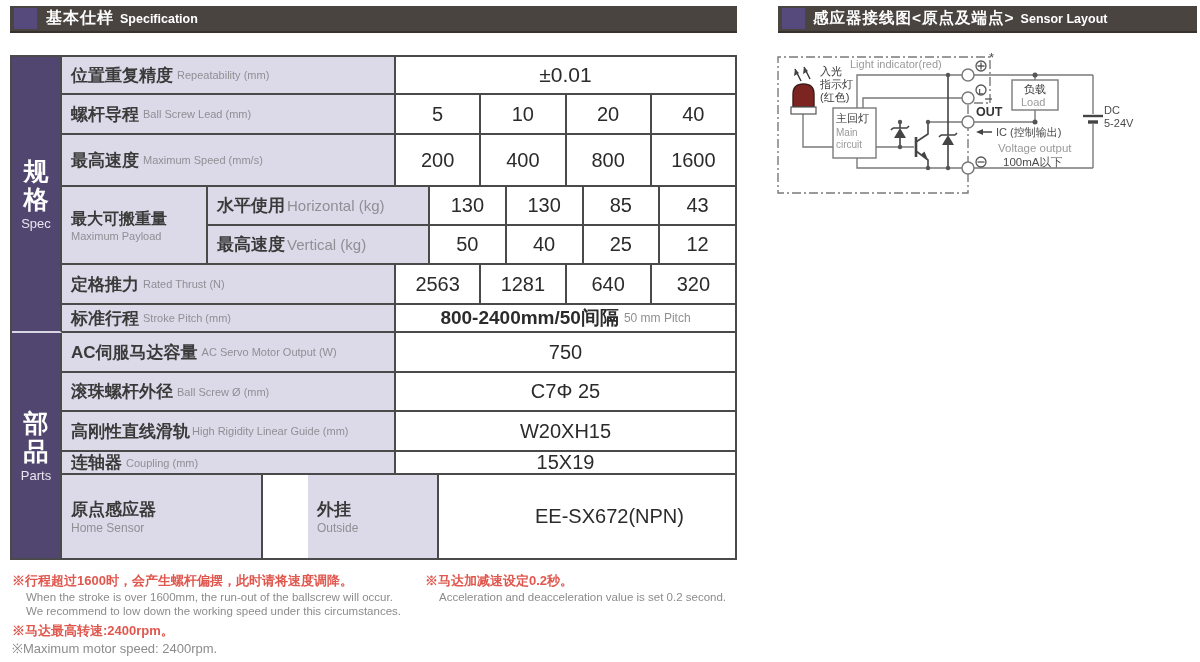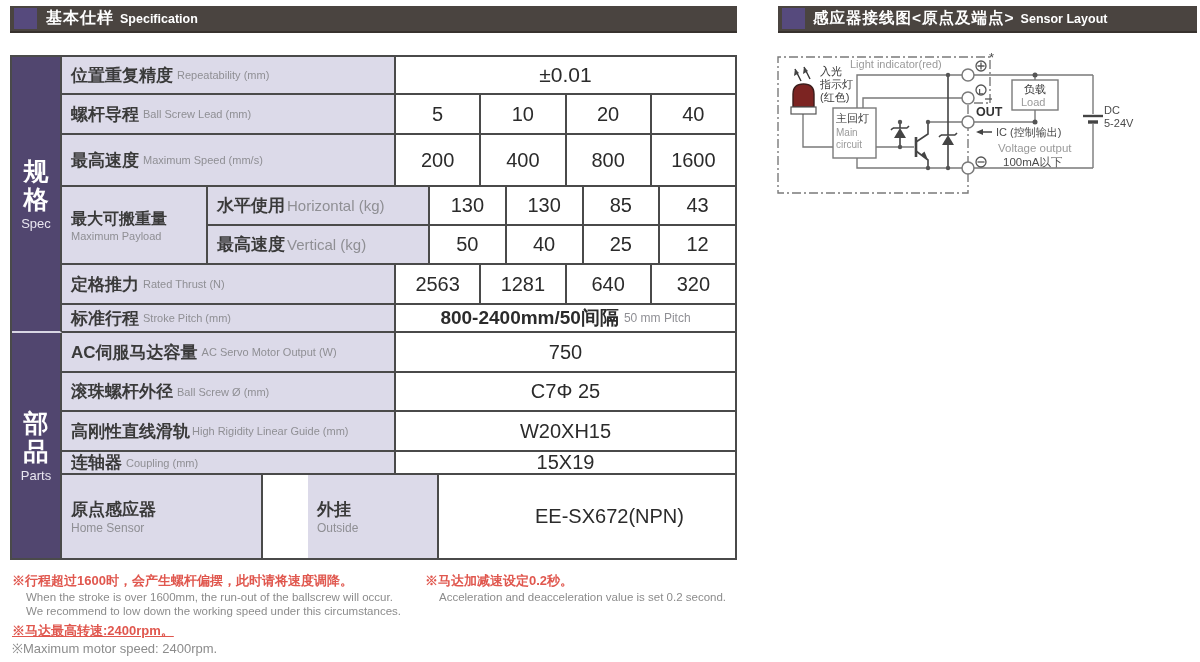--- a/index.html
+++ b/index.html
@@ -352,19 +352,19 @@
   <g>
     <circle cx="211" cy="112" r="5" fill="none" stroke="#555" stroke-width="1.3"></circle>
     <line x1="207.5" y1="112" x2="214.5" y2="112" stroke="#555" stroke-width="1.3"></line>
   </g>
 </svg>
 
 <div class="fnotes-left">
   <div class="fn-red">※行程超过1600时，会产生螺杆偏摆，此时请将速度调降。</div>
   <div class="fn-gray">When the stroke is over 1600mm, the run-out of the ballscrew will occur.</div>
   <div class="fn-gray">We recommend to low down the working speed under this circumstances.</div>
-  <div class="fn-red" style="margin-top:3px;text-decoration:underline;">※马达最高转速:2400rpm。</div>
+  <div class="fn-red" style="margin-top:3px;">※马达最高转速:2400rpm。</div>
   <div class="fn-gray2">※Maximum motor speed: 2400rpm.</div>
 </div>
 <div class="fnotes-right">
   <div class="fn-red">※马达加减速设定0.2秒。</div>
   <div class="fn-gray">Acceleration and deacceleration value is set 0.2 second.</div>
 </div>
 
 </body></html>

